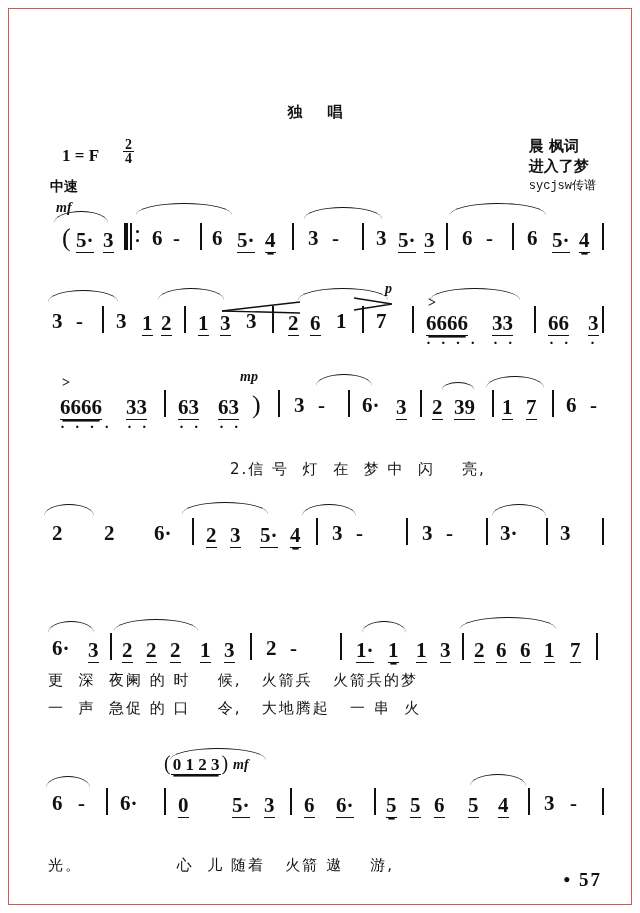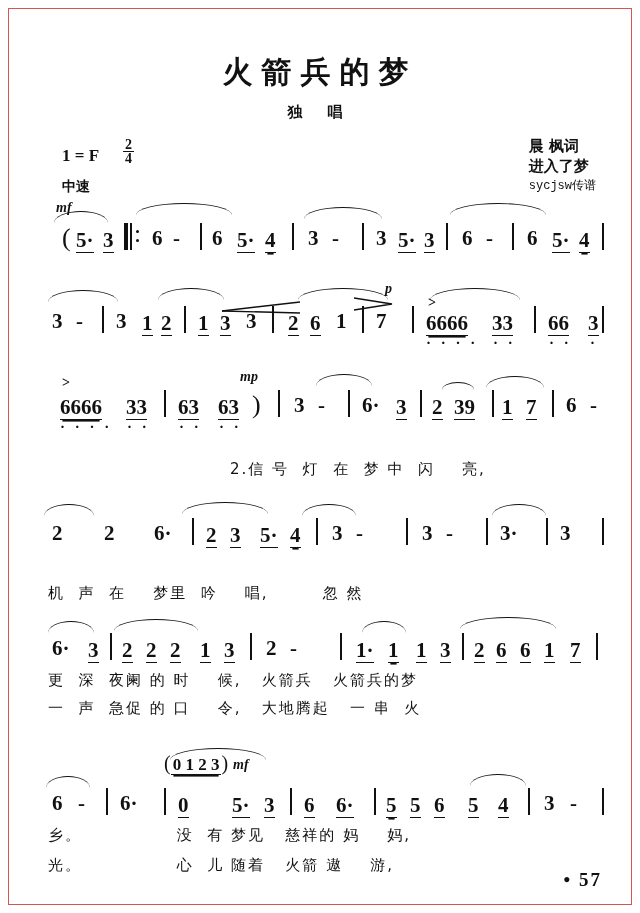--- a/index.html
+++ b/index.html
@@ -77,21 +77,21 @@
     font-weight: bold;
     text-align: center;
     line-height: 13px;
     font-family: "Liberation Serif", serif;
   }
   .meter .num { display:block; border-bottom: 1.6px solid #111; padding: 0 2px;}
   .meter .den { display:block; padding: 0 2px;}
   .tempo {
     position: absolute;
     top: 178px;
-    left: 62px;
+    left: 50px;
     font-size: 14px;
     font-weight: bold;
     font-family: "DejaVu Sans", sans-serif;
   }
   
   .dyn {
     position: absolute;
     font-style: italic;
     font-weight: bold;
     font-family: "Liberation Serif", serif;
@@ -182,21 +182,20 @@
   }
   .tie-small { position:absolute; border-top:1.6px solid #111; border-radius:50%/100% 100% 0 0; height:7px;}
 </style>
 </head>
 <body>
 
 <div class="page">
 
   <div class="border-box"></div>
 
-  <div class="title">火箭兵的梦</div>
   <div class="subtitle">独  唱</div>
 
   <div class="credits">
     <div>晨 枫词</div>
     <div>进入了梦</div>
     <div class="small">sycjsw传谱</div>
   </div>
 
   <div class="keysig">1 = F</div>
   <div class="meter">
@@ -352,21 +351,20 @@
       <span class="n" style="left:316px;top:2px;">-</span>
       <div class="bar" style="left:366px;"></div>
       <span class="n" style="left:382px;top:2px;">3</span>
       <span class="n" style="left:406px;top:2px;">-</span>
       <div class="bar" style="left:446px;"></div>
       <span class="n" style="left:460px;top:2px;">3·</span>
       <div class="bar" style="left:506px;"></div>
       <span class="n" style="left:520px;top:2px;">3</span>
       <div class="bar" style="left:562px;"></div>
     </div>
-    <div class="lyr" style="left:8px;top:64px;letter-spacing:2px;">机  声  在    梦里  吟    唱,        忽 然</div>
   </div>
 
   <div class="sys" style="top:635px;">
     <div class="slur" style="left:8px;top:-14px;width:46px;"></div>
     <div class="slur" style="left:74px;top:-16px;width:84px;"></div>
     <div class="slur" style="left:322px;top:-14px;width:44px;"></div>
     <div class="slur" style="left:420px;top:-18px;width:96px;"></div>
 
     <div class="notes">
       <span class="n" style="left:12px;top:2px;">6·</span>
@@ -422,21 +420,20 @@
       <span class="n under2" style="left:346px;top:4px;">5</span>
       <span class="n under1" style="left:370px;top:4px;">5</span>
       <span class="n under1" style="left:394px;top:4px;">6</span>
       <span class="n under1" style="left:428px;top:4px;">5</span>
       <span class="n under1" style="left:458px;top:4px;">4</span>
       <div class="bar" style="left:488px;"></div>
       <span class="n" style="left:504px;top:2px;">3</span>
       <span class="n" style="left:530px;top:2px;">-</span>
       <div class="bar" style="left:562px;"></div>
     </div>
-    <div class="lyr" style="left:8px;top:36px;letter-spacing:2px;">乡。              没  有 梦见   慈祥的 妈    妈,</div>
     <div class="lyr" style="left:8px;top:66px;letter-spacing:2px;">光。              心  儿 随着   火箭 遨    游,</div>
   </div>
 
   <div class="pagenum">
     <span>•</span>
     <span>57</span>
   </div>
 
 </div>
 

